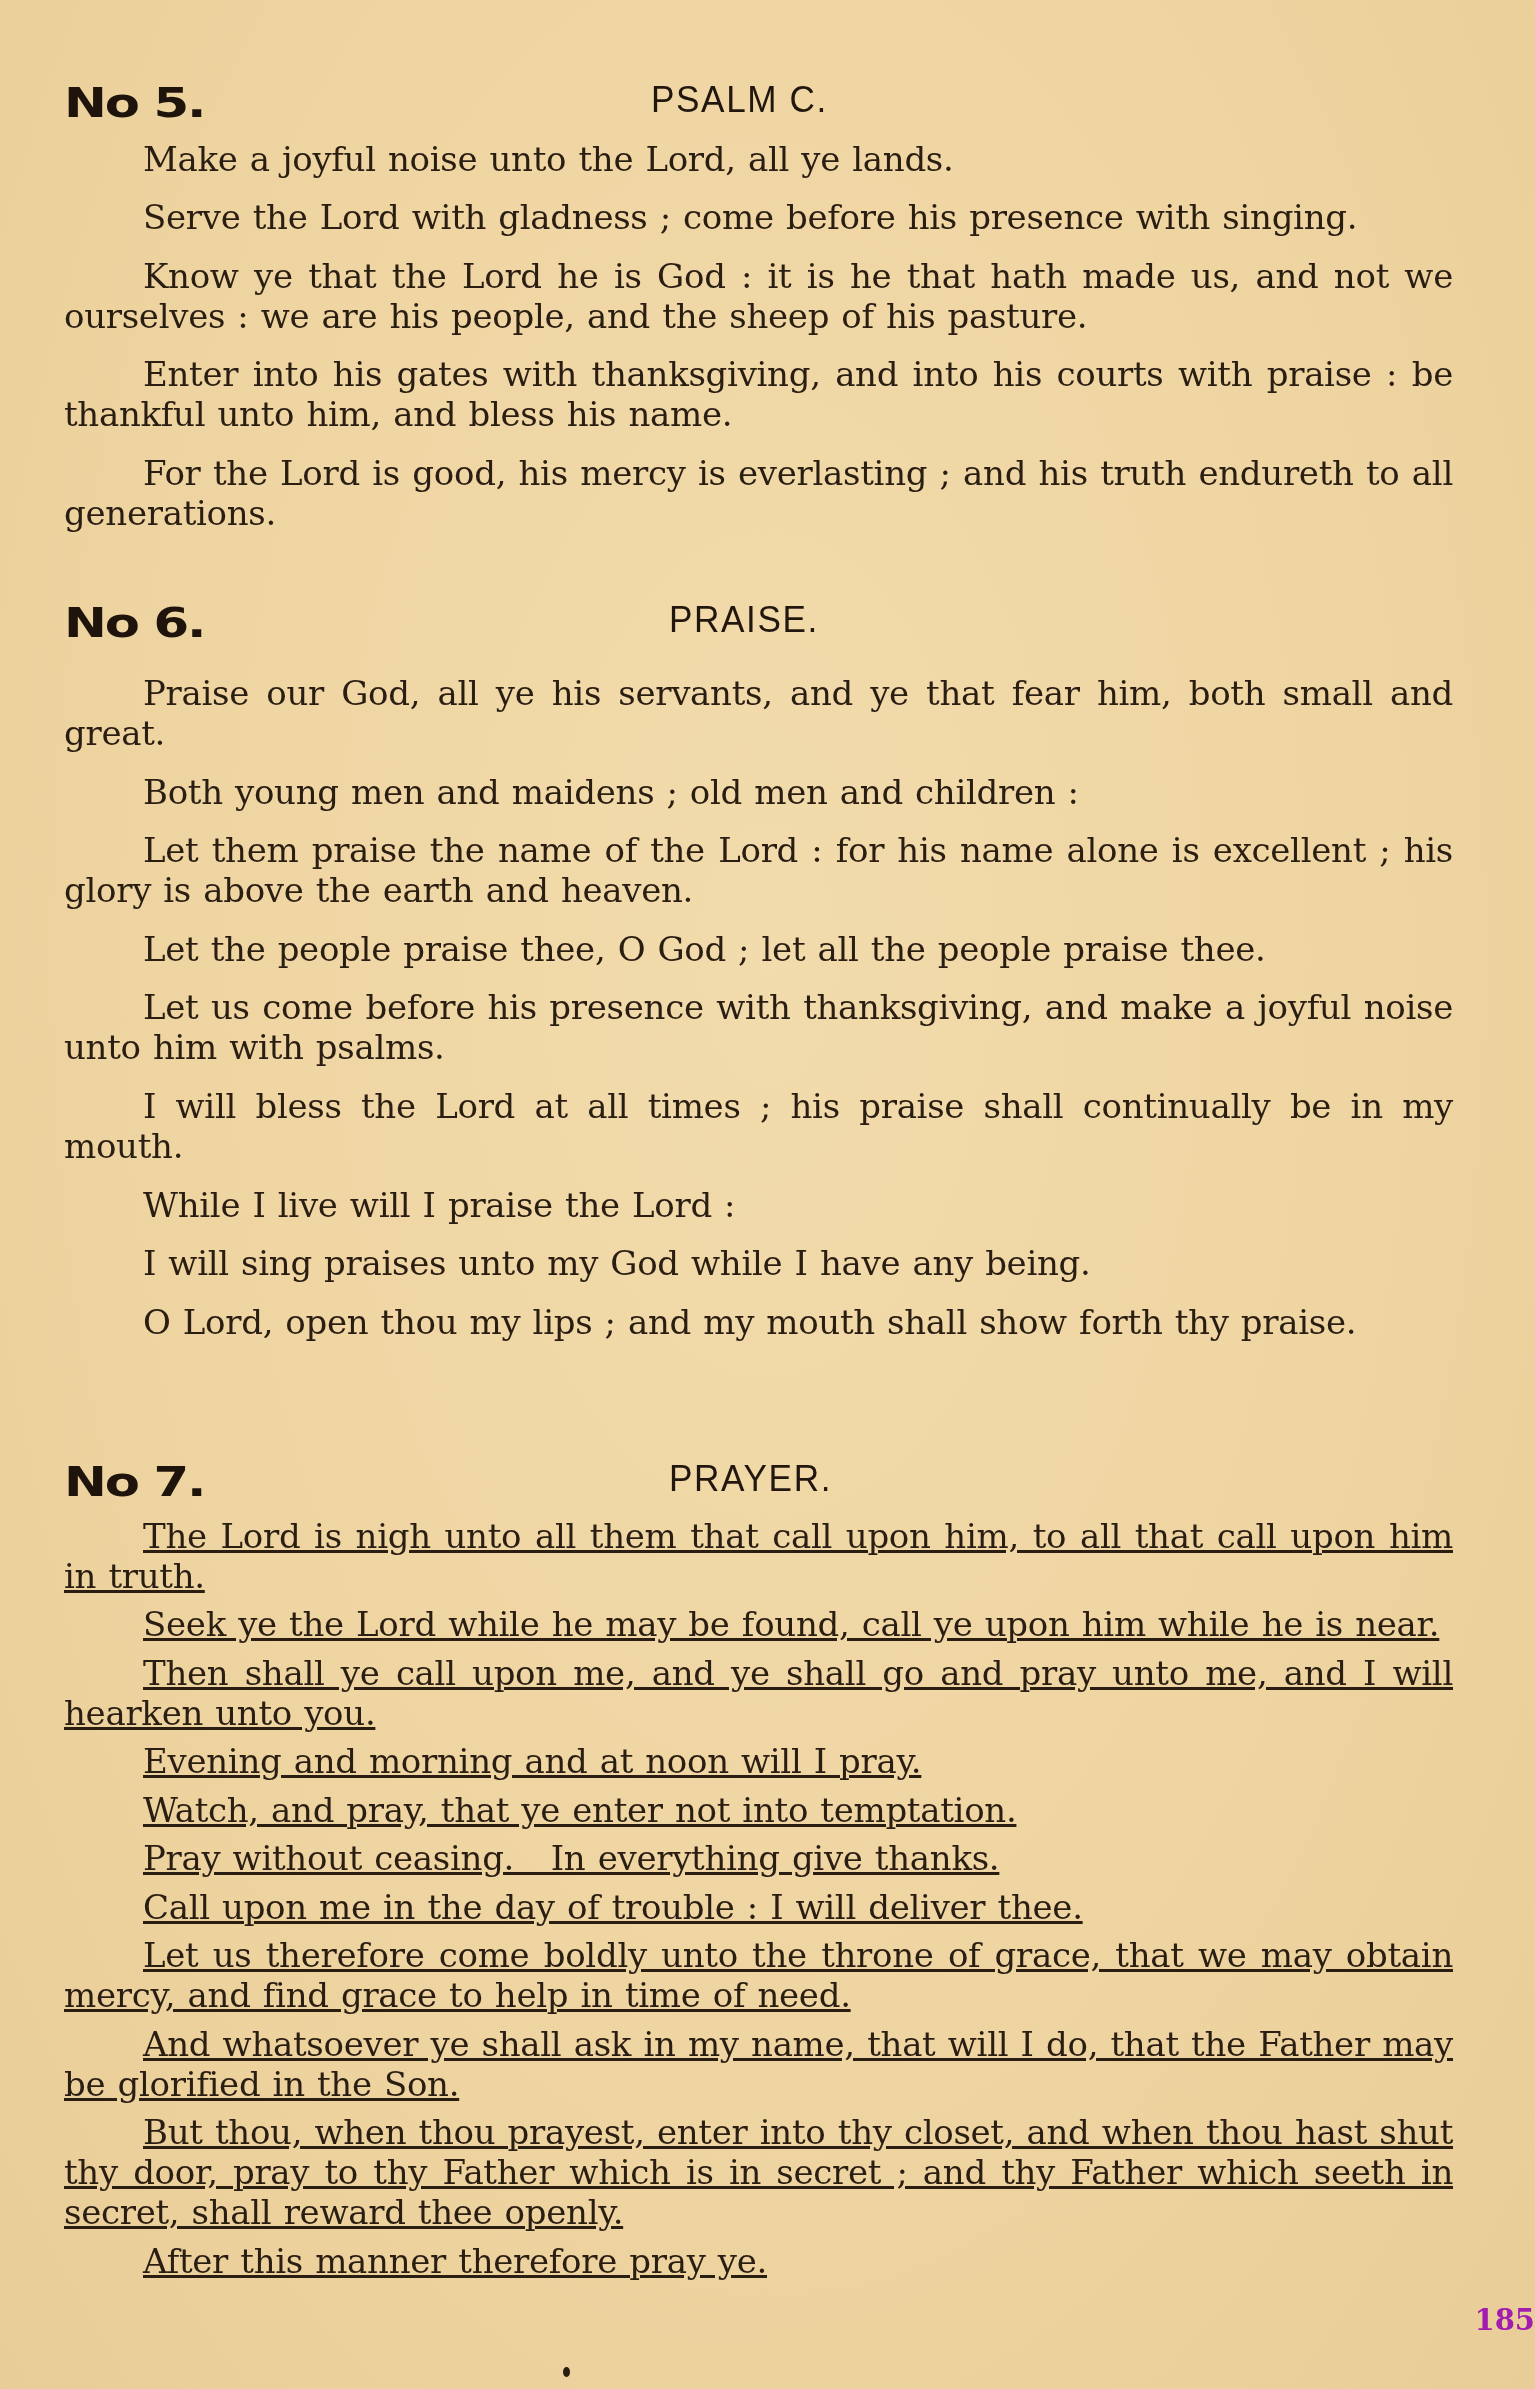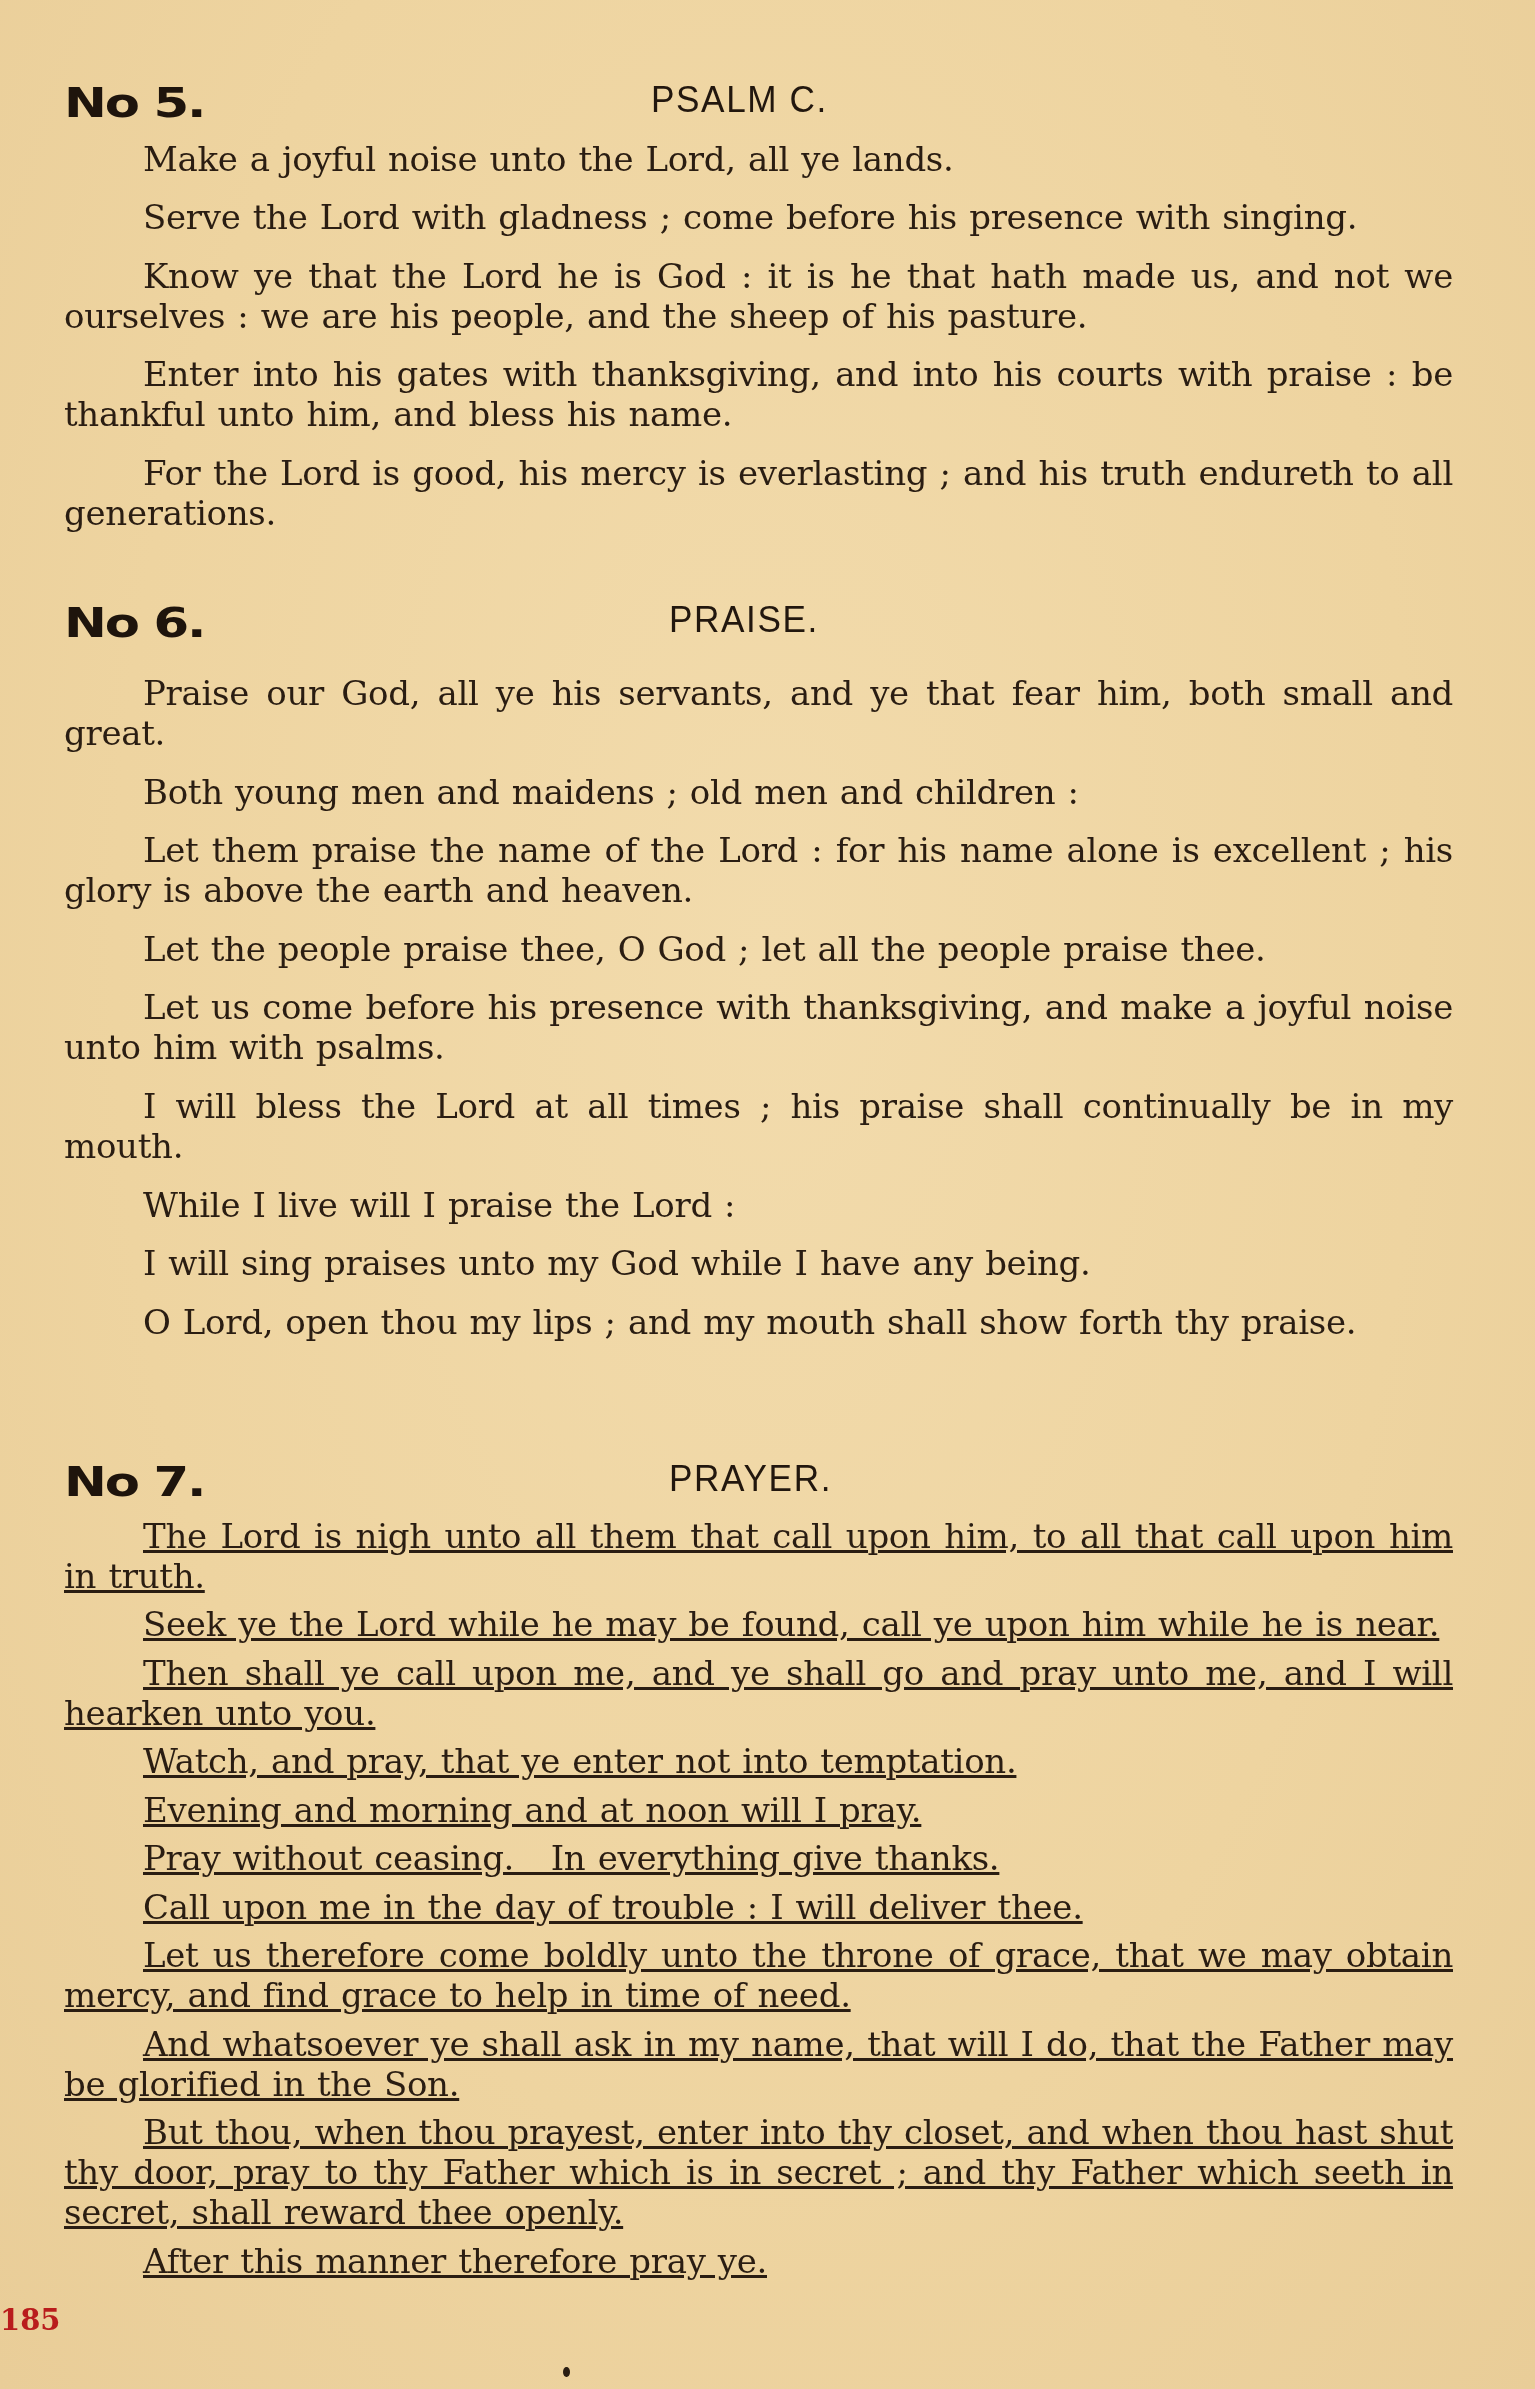--- a/index.html
+++ b/index.html
@@ -31,22 +31,22 @@
     }
     .verse {
       font-size: 34px; line-height: 40px;
       text-indent: 79px; margin: 0 0 18.6px 0;
       letter-spacing: -0.3px; word-spacing: 1.7px;
       text-align: justify;
     }
     .verse.tight { margin-bottom: 8.5px; text-decoration: underline; }
     .pagenum {
       position: absolute; left: 0; width: 1535px; top: 2303px;
-      text-align: left; font-weight: bold; font-size: 29px;
-      font-family: "DejaVu Serif", serif; color: #b91c1c;
+      text-align: right; font-weight: bold; font-size: 29px;
+      font-family: "DejaVu Serif", serif; color: #a21caf;
     }
     .blot { position: absolute; width: 6.8px; height: 10.2px; background: #2a1d12; border-radius: 50%; left: 563px; top: 2367px; }
   </style>
 </head>
 <body>
 
 <div class="page">
 
   <div class="section" style="position:absolute; top:79px; width:1389px;">
     <div class="heading">
@@ -82,22 +82,22 @@
 
   <div class="section" style="position:absolute; top:1458px; width:1389px;">
     <div class="heading">
       <span class="num">No 7.</span>
       <span class="title" style="left:605px;">PRAYER.</span>
     </div>
     <div style="margin-top:6.8px;">
       <p class="verse tight">The Lord is nigh unto all them that call upon him, to all that call upon him in truth.</p>
       <p class="verse tight">Seek ye the Lord while he may be found, call ye upon him while he is near.</p>
       <p class="verse tight">Then shall ye call upon me, and ye shall go and pray unto me, and I will hearken unto you.</p>
+      <p class="verse tight">Evening and morning and at noon will I pray.</p>
       <p class="verse tight">Watch, and pray, that ye enter not into temptation.</p>
-      <p class="verse tight">Evening and morning and at noon will I pray.</p>
       <p class="verse tight" style="white-space:pre-wrap;">Pray without ceasing.   In everything give thanks.</p>
       <p class="verse tight">Call upon me in the day of trouble : I will deliver thee.</p>
       <p class="verse tight">Let us therefore come boldly unto the throne of grace, that we may obtain mercy, and find grace to help in time of need.</p>
       <p class="verse tight">And whatsoever ye shall ask in my name, that will I do, that the Father may be glorified in the Son.</p>
       <p class="verse tight">But thou, when thou prayest, enter into thy closet, and when thou hast shut thy door, pray to thy Father which is in secret ; and thy Father which seeth in secret, shall reward thee openly.</p>
       <p class="verse tight">After this manner therefore pray ye.</p>
     </div>
   </div>
 </div>
 

